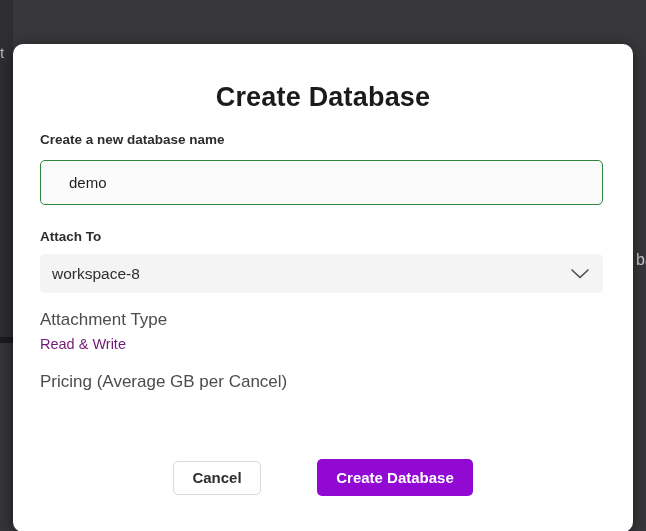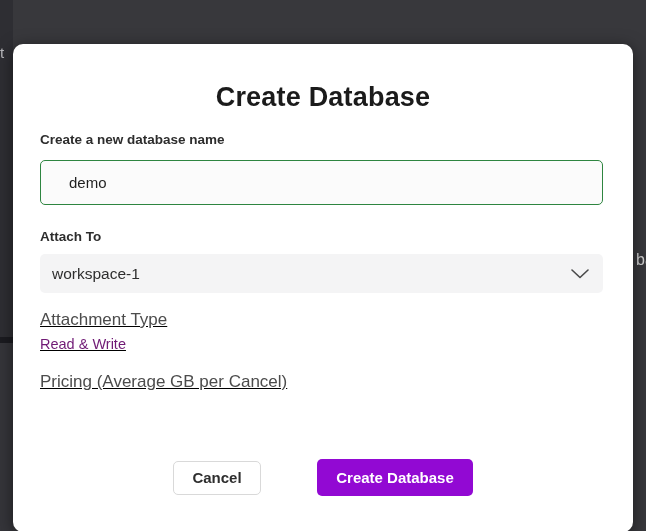--- a/index.html
+++ b/index.html
@@ -40,21 +40,21 @@
     font-family:"Liberation Sans", sans-serif;
   }
   .select{
     position:absolute;left:27px;top:210px;width:563px;height:39px;
     box-sizing:border-box;background:#F4F4F5;border-radius:5px;
     display:flex;align-items:center;padding:0 14px 0 12px;
     cursor:pointer;
   }
   .select-value{font-size:15.5px;color:#2E2E2E;flex:1;}
   .chevron{width:18px;height:10px;display:block;}
-  .info-block{position:absolute;left:27px;text-decoration:underline;}
+  .info-block{position:absolute;left:27px;}
   .info-attachment{top:266px;}
   .info-pricing{top:328px;}
   .info-title{font-size:17px;color:#4C4C4C;}
   .info-value{font-size:14.5px;color:#701a75;margin-top:6px;}
   .btn-row{
     position:absolute;left:0;top:415px;width:100%;
     display:flex;justify-content:center;align-items:center;gap:56px;
   }
   .btn{
     box-sizing:border-box;border-radius:5px;font-weight:700;font-size:15px;
@@ -84,21 +84,21 @@
 
     <div class="modal-title">Create Database</div>
 
     <label class="field-label label-name">Create a new database name</label>
 
     <input class="name-input" type="text" value="demo" style="">
 
     <label class="field-label label-attach">Attach To</label>
 
     <div class="select">
-      <span class="select-value">workspace-1</span>
+      <span class="select-value">workspace-8</span>
       <svg class="chevron" viewBox="0 0 18 10" fill="none">
         <polyline points="1,1 9,8.5 17,1" stroke="#4A4A4A" stroke-width="1.6" stroke-linecap="round" stroke-linejoin="round" fill="none"></polyline>
       </svg>
     </div>
 
     <div class="info-block info-attachment">
       <div class="info-title">Attachment Type</div>
       <div class="info-value">Read &amp; Write</div>
     </div>
 

